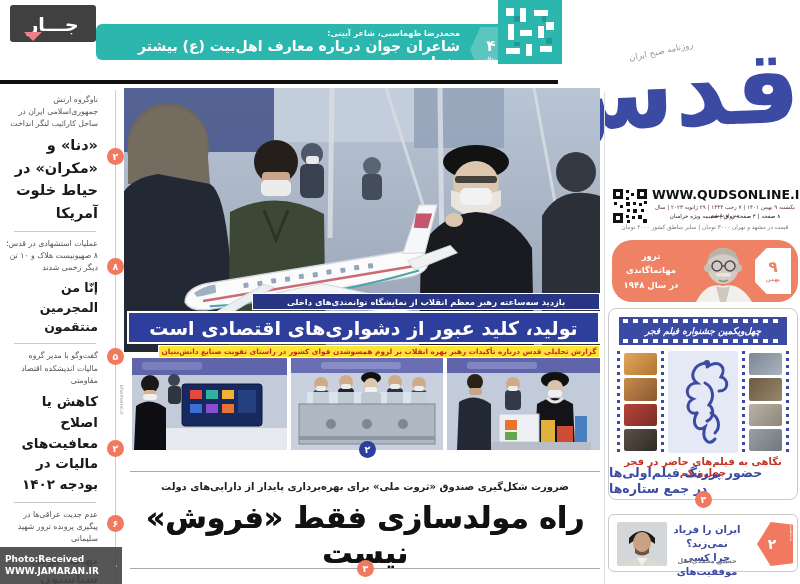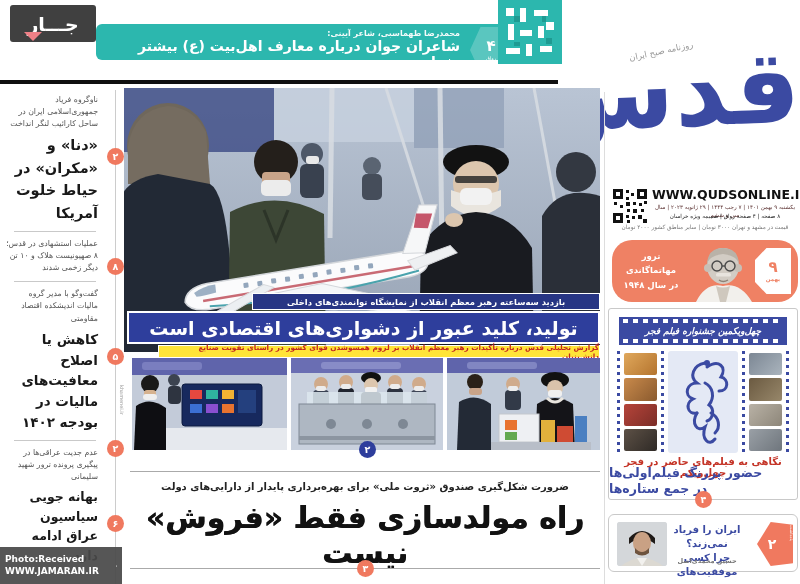--- a/index.html
+++ b/index.html
@@ -45,21 +45,21 @@
   .event-text{position:absolute;left:8px;top:9px;width:62px;color:#fff;font-size:8.5px;font-weight:bold;
     text-align:center;line-height:1.7}
   .event-photo{position:absolute;left:74px;top:0;width:74px;height:62px}
   .event-badge{position:absolute;right:7px;top:8px;width:36px;height:46px;background:#fff;
     clip-path:polygon(32% 0,100% 0,100% 100%,32% 100%,0 74%,0 26%);
     display:flex;flex-direction:column;align-items:center;justify-content:center;color:var(--orange)}
   .event-day{font-size:15px;font-weight:bold;line-height:1}
   .event-month{font-size:5.5px;margin-top:1px;font-weight:bold}
 
   
-  #film{left:608px;top:308px;width:190px;height:192px;background:#fff;border:1px solid #c9c9c9;border-radius:3px}
+  #film{left:608px;top:308px;width:190px;height:192px;background:#fff;border:1px solid #c9c9c9;border-radius:8px}
   .film-banner{position:absolute;left:10px;right:10px;top:8px;height:28px;background:var(--logo_blue);color:#fff;
     display:flex;align-items:center;justify-content:center;font-size:9px;font-style:italic;font-weight:bold}
   .film-banner::before,.film-banner::after{content:"";position:absolute;left:4px;right:4px;height:4px;
     background:repeating-linear-gradient(90deg,#fff 0 5px,transparent 5px 10px)}
   .film-banner::before{top:2px}
   .film-banner::after{bottom:2px}
   .strips{position:absolute;left:8px;right:8px;top:42px;height:102px;display:flex;gap:4px}
   .strip{width:47px;display:flex;flex-direction:column;gap:3px;padding:2px 7px;
     background-image:repeating-linear-gradient(180deg,#3b4aa2 0 3px,transparent 3px 7px),
                      repeating-linear-gradient(180deg,#3b4aa2 0 3px,transparent 3px 7px);
@@ -298,26 +298,27 @@
       <ellipse cx="25" cy="21" rx="9" ry="11" fill="#c9a184"></ellipse>
       <path d="M18 26 Q25 34 32 26 L32 31 Q25 36 18 31Z" fill="#6e543f"></path>
       <path d="M4 44 Q25 28 46 44 Z" fill="#dcd9d2"></path>
       <path d="M20 36 L25 44 L30 36" fill="#f2f1ee"></path>
     </svg>
   </div>
 </div>
 
 <div class="abs" id="left-col">
   <div>
-    <div class="lc-kicker">ناوگروه فریاد جمهوری‌اسلامی ایران در ساحل کارائیب لنگر انداخت</div>
+    <div class="lc-kicker">ناوگروه ارتش جمهوری‌اسلامی ایران در ساحل کارائیب لنگر انداخت</div>
     <div class="lc-headline s15">«دنا» و «مکران» در حیاط خلوت آمریکا</div>
   </div>
   <hr class="lc-div">
   <div>
     <div class="lc-kicker">عملیات استشهادی در قدس؛ ۸ صهیونیست هلاک و ۱۰ تن دیگر زخمی شدند</div>
+    <div class="lc-headline s13">إنّا من المجرمین منتقمون</div>
   </div>
   <hr class="lc-div">
   <div>
     <div class="lc-kicker">گفت‌وگو با مدیر گروه مالیات اندیشکده اقتصاد مقاومتی</div>
     <div class="lc-headline s14">کاهش یا اصلاح معافیت‌های مالیات در بودجه ۱۴۰۲</div>
   </div>
   <hr class="lc-div">
   <div>
     <div class="lc-kicker">عدم جدیت عراقی‌ها در پیگیری پرونده ترور شهید سلیمانی</div>
     <div class="lc-headline s13">بهانه جویی سیاسیون عراق ادامه دارد</div>
@@ -397,21 +398,21 @@
       <path d="M286 182 L330 172 L336 180 L292 192 Z" fill="#eef0f2" stroke="#d8dadd"></path>
       <path d="M150 198 L268 234 L296 228 L198 194 Z" fill="#f4f6f8" stroke="#d3d6da"></path>
       <ellipse cx="210" cy="214" rx="16" ry="8" fill="#e4e8ec" stroke="#c8ccd1"></ellipse>
       <path d="M150 192 L96 216 L88 210 L140 188 Z" fill="#eceff2" stroke="#d8dadd"></path>
     </g>
   </svg>
 </div>
 
 <div class="abs" id="ms-kicker">بازدید سه‌ساعته رهبر معظم انقلاب از نمایشگاه توانمندی‌های داخلی</div>
 <div class="abs" id="ms-headline">تولید، کلید عبور از دشواری‌های اقتصادی است</div>
-<div class="abs" id="ms-subhead">گزارش تحلیلی قدس درباره تأکیدات رهبر معظم انقلاب بر لزوم همسوشدن قوای کشور در راستای تقویت صنایع دانش‌بنیان</div>
+<div class="abs" id="ms-subhead">گزارش تحلیلی قدس درباره تأکیدات رهبر بهره انقلاب بر لزوم همسوشدن قوای کشور در راستای تقویت صنایع دانش‌بنیان</div>
 
 <div class="abs strip-photo" id="strip-a">
   <svg width="155" height="92" viewBox="0 0 155 92">
     <rect width="155" height="92" fill="#c3cbd9"></rect>
     <rect width="155" height="17" fill="#5f64ab"></rect>
     <rect x="10" y="4" width="60" height="8" rx="3" fill="#8185c4" opacity=".8"></rect>
     <rect x="50" y="26" width="80" height="42" rx="3" fill="#17295e" stroke="#0d1b40"></rect>
     <g>
       <rect x="58" y="32" width="12" height="9" fill="#e5483f"></rect>
         <rect x="74" y="32" width="12" height="9" fill="#2fb3a0"></rect>

